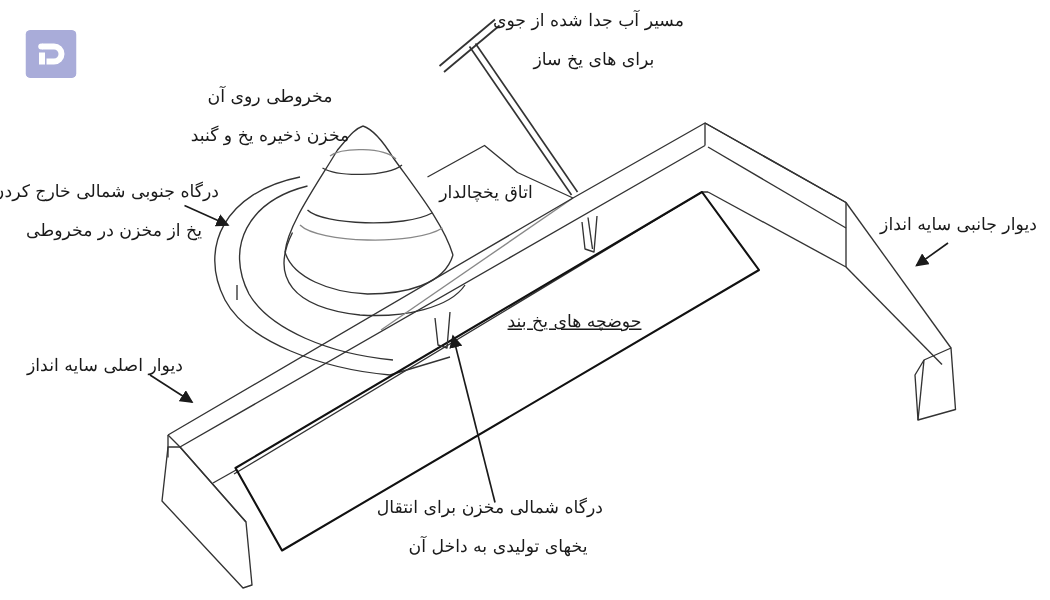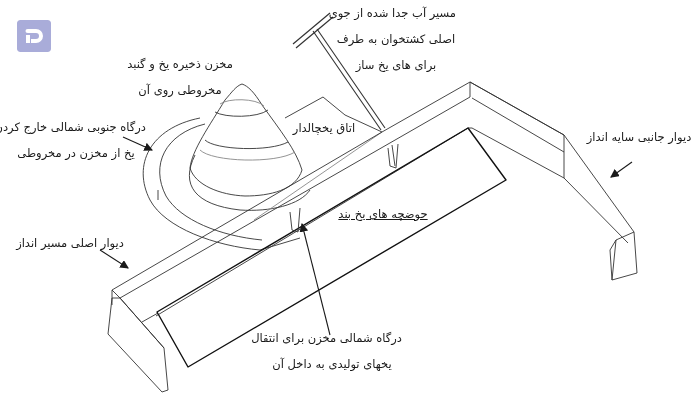--- a/index.html
+++ b/index.html
@@ -99,47 +99,46 @@
         <line x1="123" y1="137" x2="152" y2="150" marker-end="url(#arrow)"></line>
         <line x1="100" y1="250" x2="128" y2="268" marker-end="url(#arrow)"></line>
         <line x1="632" y1="162" x2="611" y2="177" marker-end="url(#arrow)"></line>
         <line x1="330" y1="335" x2="302" y2="224" marker-end="url(#arrow)"></line>
       </g>
     </g>
   </svg>
 
   <div class="lbl" style="left:336px; top:0; width:120px;">
     <span>مسیر آب جدا شده از جوی</span>
-    <span>اصلی کشتخوان به طرف</span>
     <span>برای های یخ ساز</span>
   </div>
 
   <div class="lbl" style="left:120px; top:51px; width:120px;">
+    <span>مخروطی روی آن</span>
     <span>مخزن ذخیره یخ و گنبد</span>
-    <span>مخروطی روی آن</span>
   </div>
 
   <div class="lbl" style="left:6px; top:114px; width:140px;">
     <span>درگاه جنوبی شمالی خارج کردن</span>
     <span>یخ از مخزن  در مخروطی</span>
   </div>
 
   <div class="lbl" style="left:284px; top:115px; width:80px;">
     <span>اتاق یخچالدار</span>
   </div>
 
-  <div class="lbl" style="left:584px; top:124px; width:110px;">
+  <div class="lbl" style="left:584px; top:136px; width:110px;">
     <span>دیوار  جانبی سایه انداز</span>
   </div>
 
   <div class="lbl" style="left:333px; top:201px; width:100px;text-decoration:underline;">
     <span>حوضچه های یخ بند</span>
   </div>
 
   <div class="lbl" style="left:14px; top:230px; width:112px;">
-    <span>دیوار  اصلی  مسیر انداز</span>
+    <span>دیوار  اصلی  سایه انداز</span>
   </div>
 
   <div class="lbl" style="left:262px; top:325px; width:140px;">
     <span>درگاه شمالی مخزن برای انتقال</span>
     <span>یخهای تولیدی به داخل آن</span>
   </div>
 </div>
 
 </body></html>

